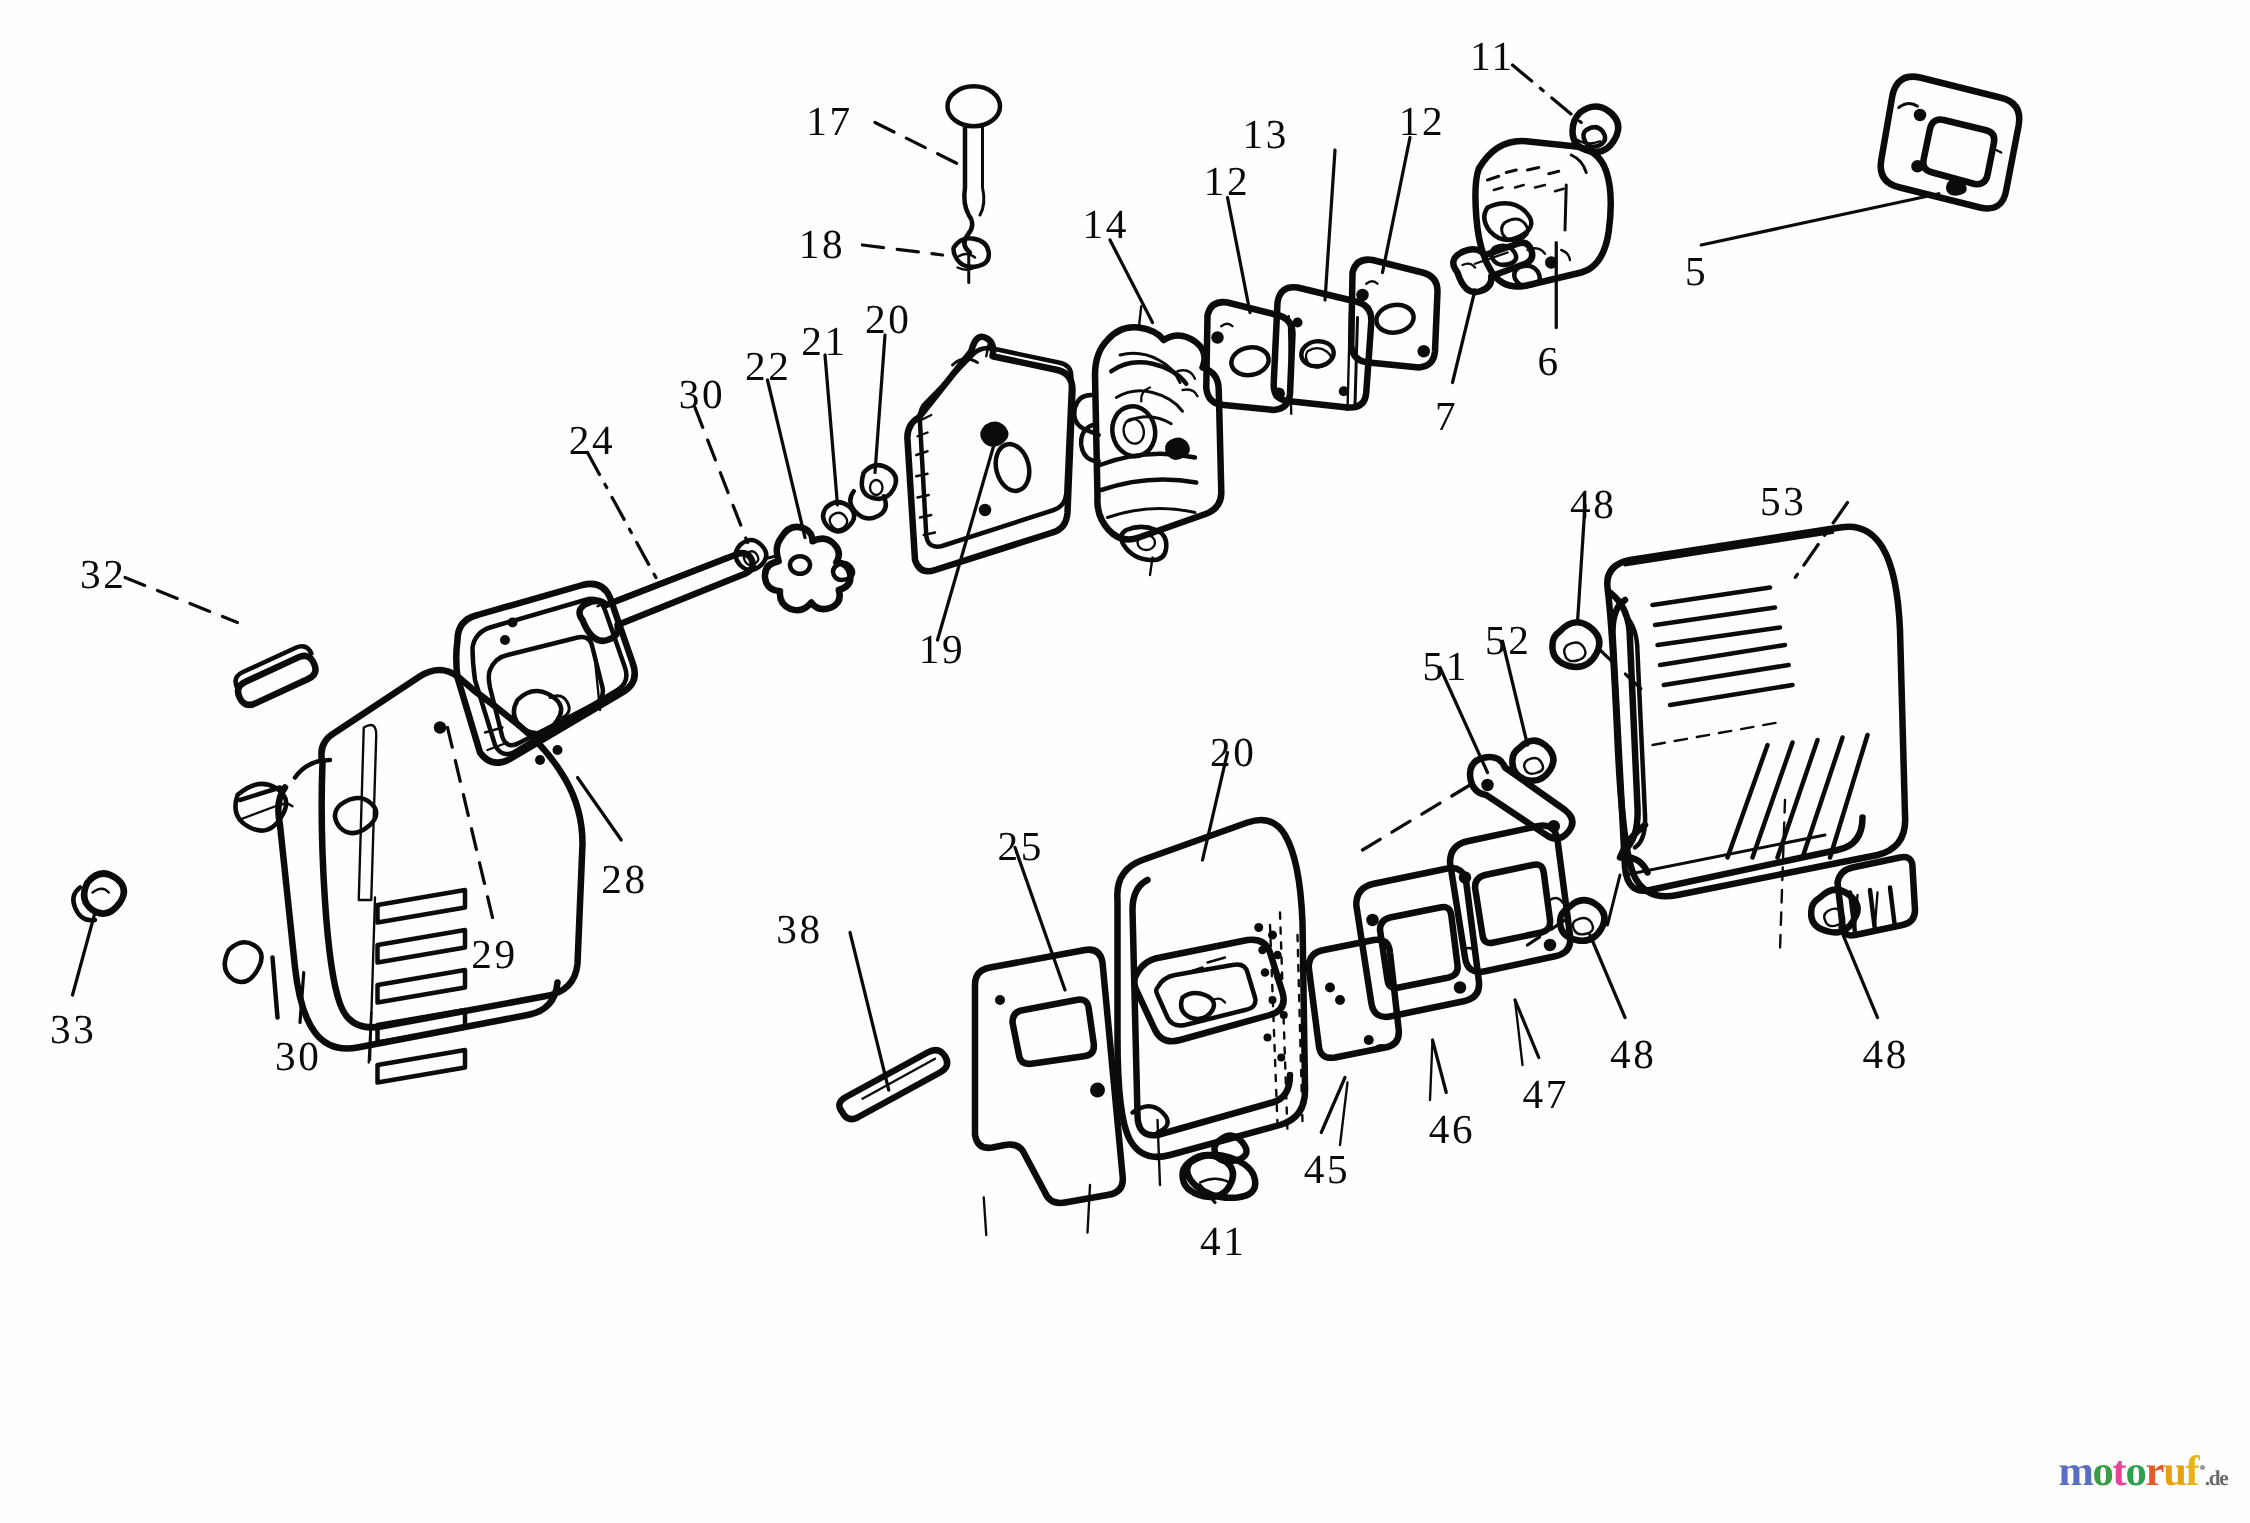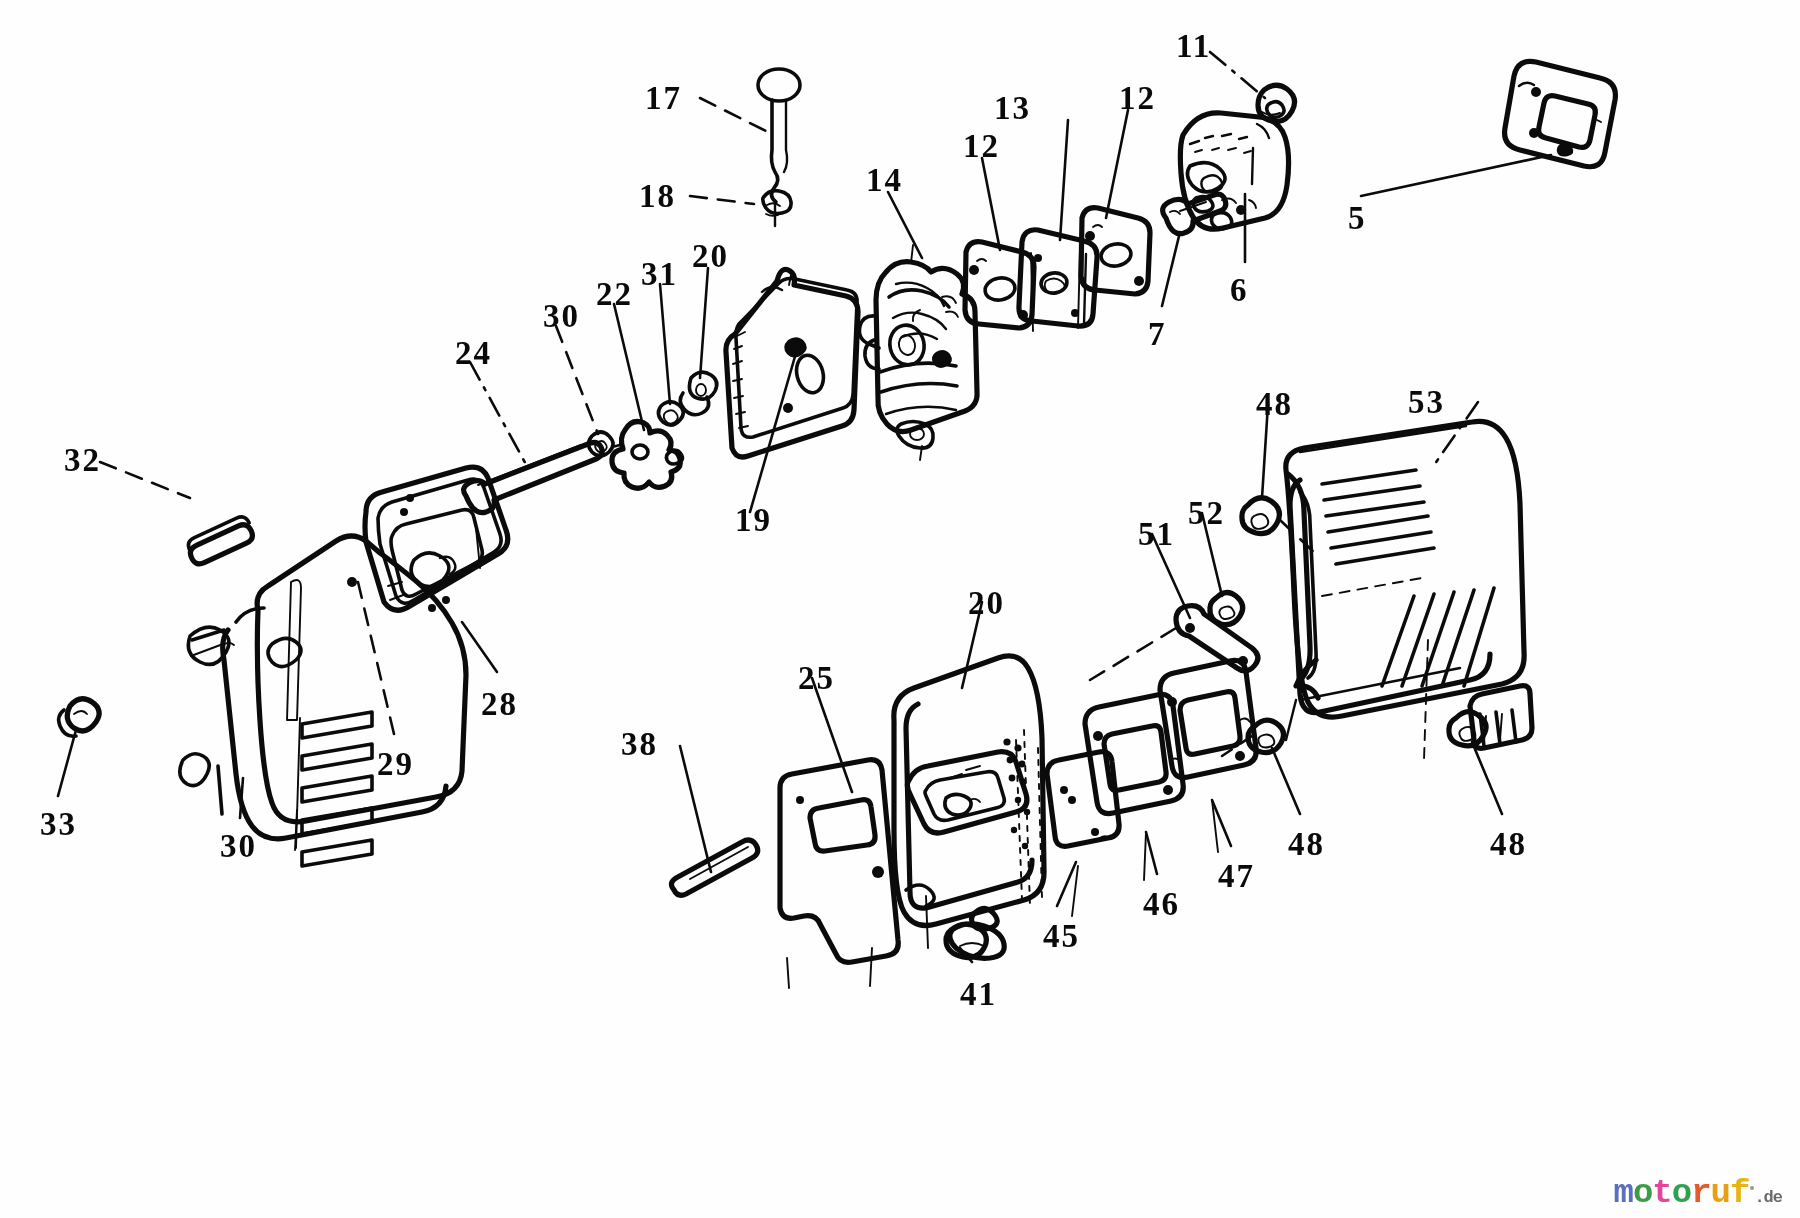--- a/index.html
+++ b/index.html
@@ -14,31 +14,31 @@
     background:#fefefe;
   }
   svg.layer{
     position:absolute;left:0;top:0;width:1800px;height:1218px;
     overflow:visible;
   }
   .callout-label{
     position:absolute;
     font-family:"Liberation Serif", serif;
     font-size:33px;
-    font-weight:700;
+    font-weight:400;
     color:#0a0a0a;
     letter-spacing:2px;
     line-height:1;
     white-space:nowrap;
     user-select:none;
   }
   .watermark{
     position:absolute;
-    right:18px;bottom:8px;
-    font-family:Liberation Mono, monospace;
+    right:18px;bottom:23px;
+    font-family:Liberation Serif, serif;
     font-size:34px;
     font-weight:700;
     letter-spacing:-1px;
     line-height:1;
     white-space:nowrap;
   }
   .watermark .suffix{font-size:17px;color:#6b6b6b;font-weight:700;}
   .wm-dot{
     display:inline-block;width:4px;height:4px;border-radius:50%;
     background:#999;vertical-align:super;margin-left:1px;
@@ -510,21 +510,21 @@
   <div class="callout-label" style="left:639px;top:180px">18</div>
   <div class="callout-label" style="left:866px;top:164px">14</div>
   <div class="callout-label" style="left:963px;top:130px">12</div>
   <div class="callout-label" style="left:994px;top:92px">13</div>
   <div class="callout-label" style="left:1119px;top:82px">12</div>
   <div class="callout-label" style="left:1176px;top:30px">11</div>
   <div class="callout-label" style="left:1348px;top:202px">5</div>
   <div class="callout-label" style="left:1230px;top:274px">6</div>
   <div class="callout-label" style="left:1148px;top:318px">7</div>
   <div class="callout-label" style="left:692px;top:240px">20</div>
-  <div class="callout-label" style="left:641px;top:258px">31</div>
+  <div class="callout-label" style="left:641px;top:258px">21</div>
   <div class="callout-label" style="left:596px;top:278px">22</div>
   <div class="callout-label" style="left:543px;top:300px">30</div>
   <div class="callout-label" style="left:455px;top:337px">24</div>
   <div class="callout-label" style="left:735px;top:504px">19</div>
   <div class="callout-label" style="left:64px;top:444px">32</div>
   <div class="callout-label" style="left:481px;top:688px">28</div>
   <div class="callout-label" style="left:377px;top:748px">29</div>
   <div class="callout-label" style="left:220px;top:830px">30</div>
   <div class="callout-label" style="left:40px;top:808px">33</div>
   <div class="callout-label" style="left:621px;top:728px">38</div>

